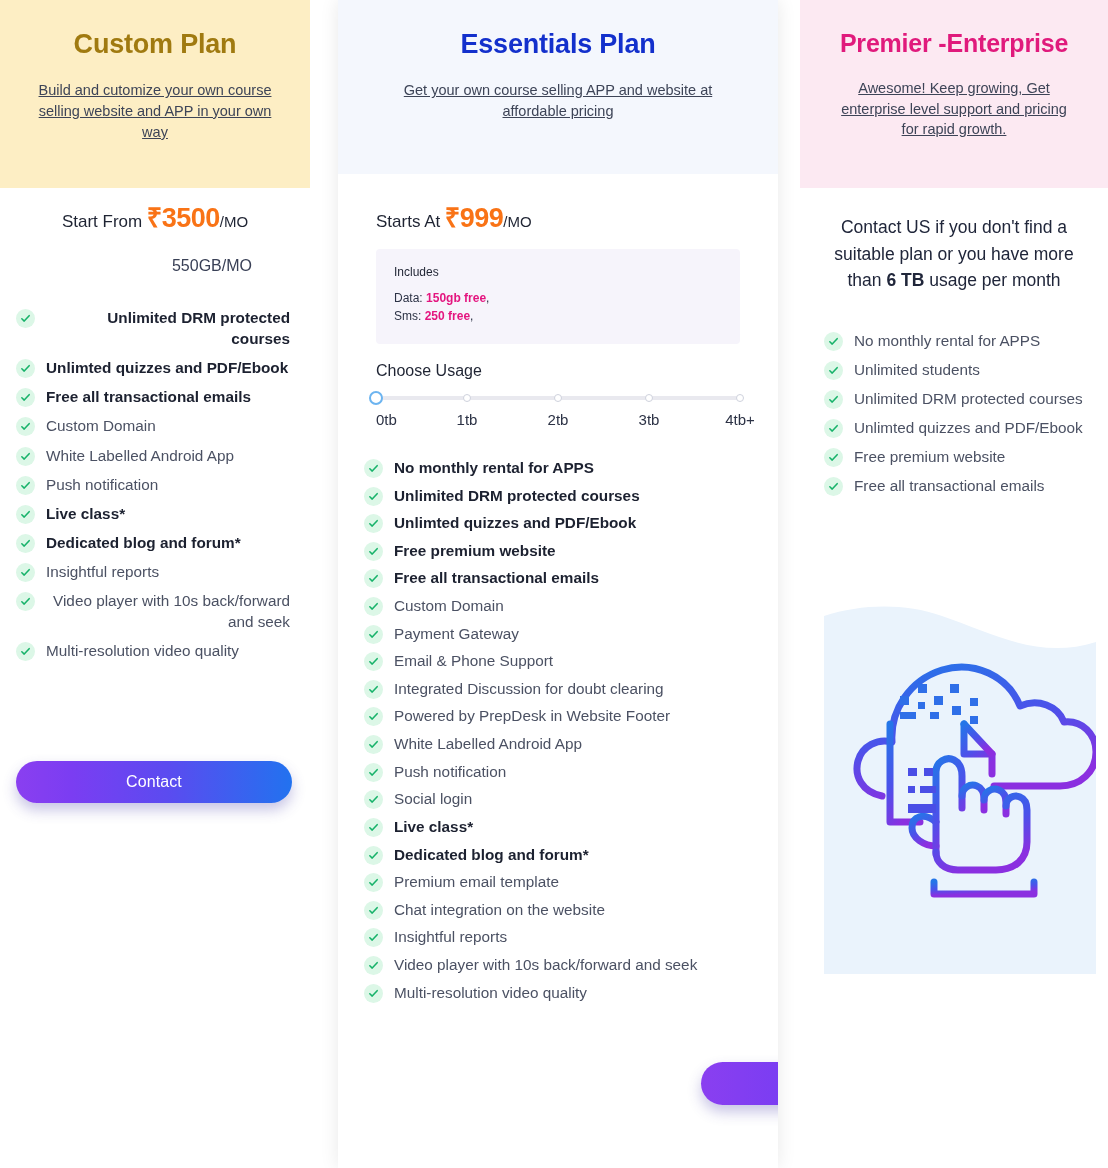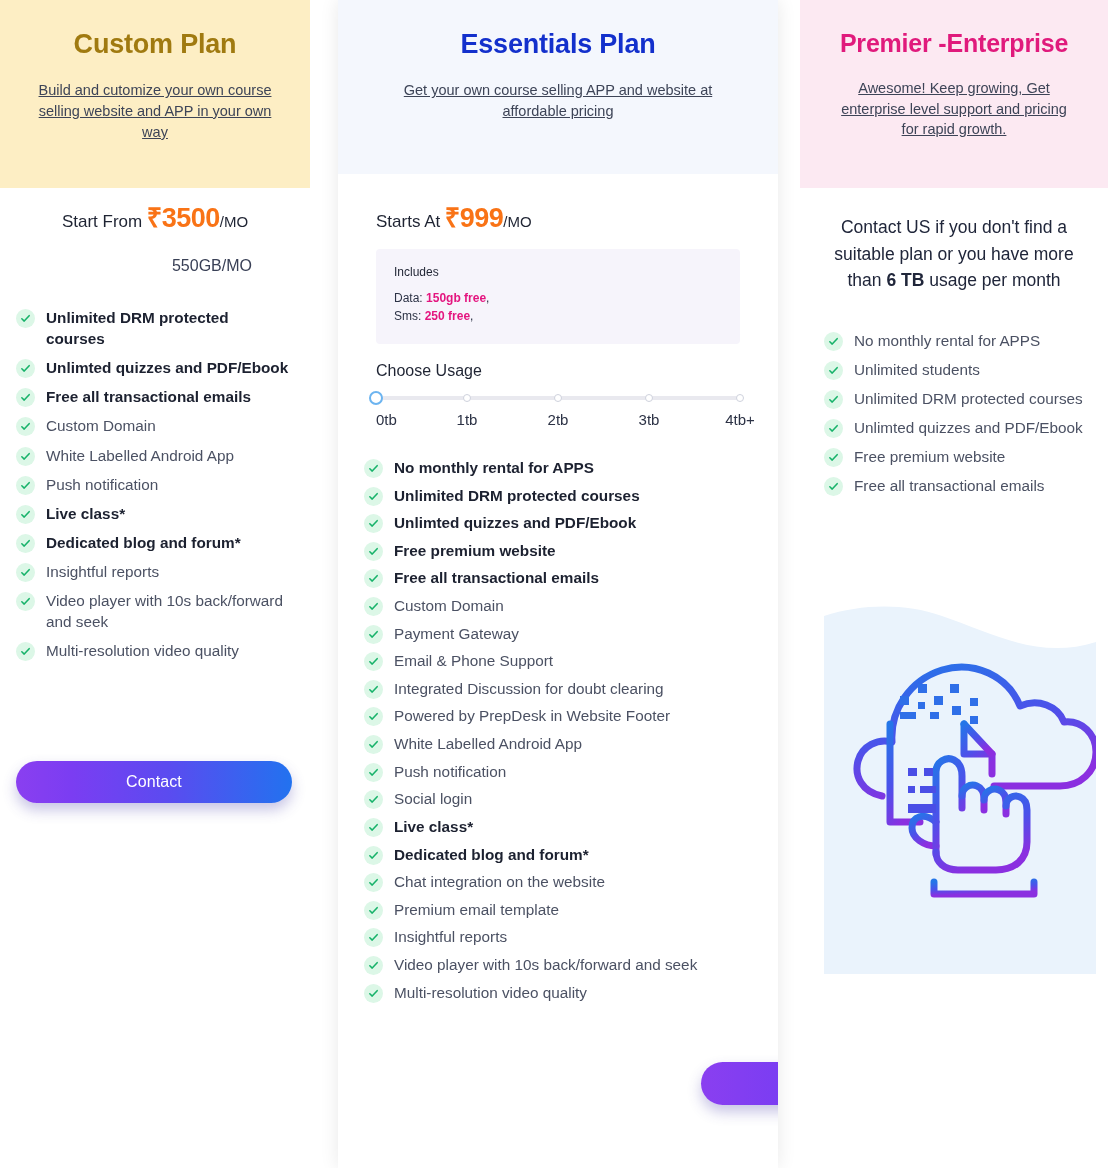--- a/index.html
+++ b/index.html
@@ -176,21 +176,21 @@
   #contact-note {
     padding: 26px 26px 0 26px;
     text-align: center;
     font-size: 17.5px;
     color: #20263a;
     line-height: 1.52;
   }
   #contact-note b { font-weight: 700; }
 
   
-  .features { list-style: none; }
+  .features { list-style: none; text-align: right; }
   #features-custom     { margin: 32px 0 0 0; padding: 0 20px 0 16px; }
   #features-essentials { margin: 26px 0 0 0; padding: 0 24px 0 26px; }
   #features-premier    { margin: 36px 0 0 0; padding: 0 16px 0 24px; }
 
   .feature {
     display: flex;
     align-items: flex-start;
     gap: 11px;
     margin-bottom: 8px;
   }
@@ -523,29 +523,29 @@
             </svg>
           </span>
           <span class="feature-text bold">Dedicated blog and forum*</span>
         </li>
         <li class="feature">
           <span class="check-badge">
             <svg width="11" height="11" viewBox="0 0 12 12">
               <path d="M2 6.3 L4.6 8.8 L10 2.9" fill="none" stroke="#17b26a" stroke-width="1.7" stroke-linecap="round" stroke-linejoin="round"></path>
             </svg>
           </span>
+          <span class="feature-text">Premium email template</span>
+        </li>
+        <li class="feature">
+          <span class="check-badge">
+            <svg width="11" height="11" viewBox="0 0 12 12">
+              <path d="M2 6.3 L4.6 8.8 L10 2.9" fill="none" stroke="#17b26a" stroke-width="1.7" stroke-linecap="round" stroke-linejoin="round"></path>
+            </svg>
+          </span>
           <span class="feature-text">Chat integration on the website</span>
-        </li>
-        <li class="feature">
-          <span class="check-badge">
-            <svg width="11" height="11" viewBox="0 0 12 12">
-              <path d="M2 6.3 L4.6 8.8 L10 2.9" fill="none" stroke="#17b26a" stroke-width="1.7" stroke-linecap="round" stroke-linejoin="round"></path>
-            </svg>
-          </span>
-          <span class="feature-text">Premium email template</span>
         </li>
         <li class="feature">
           <span class="check-badge">
             <svg width="11" height="11" viewBox="0 0 12 12">
               <path d="M2 6.3 L4.6 8.8 L10 2.9" fill="none" stroke="#17b26a" stroke-width="1.7" stroke-linecap="round" stroke-linejoin="round"></path>
             </svg>
           </span>
           <span class="feature-text">Insightful reports</span>
         </li>
         <li class="feature">

